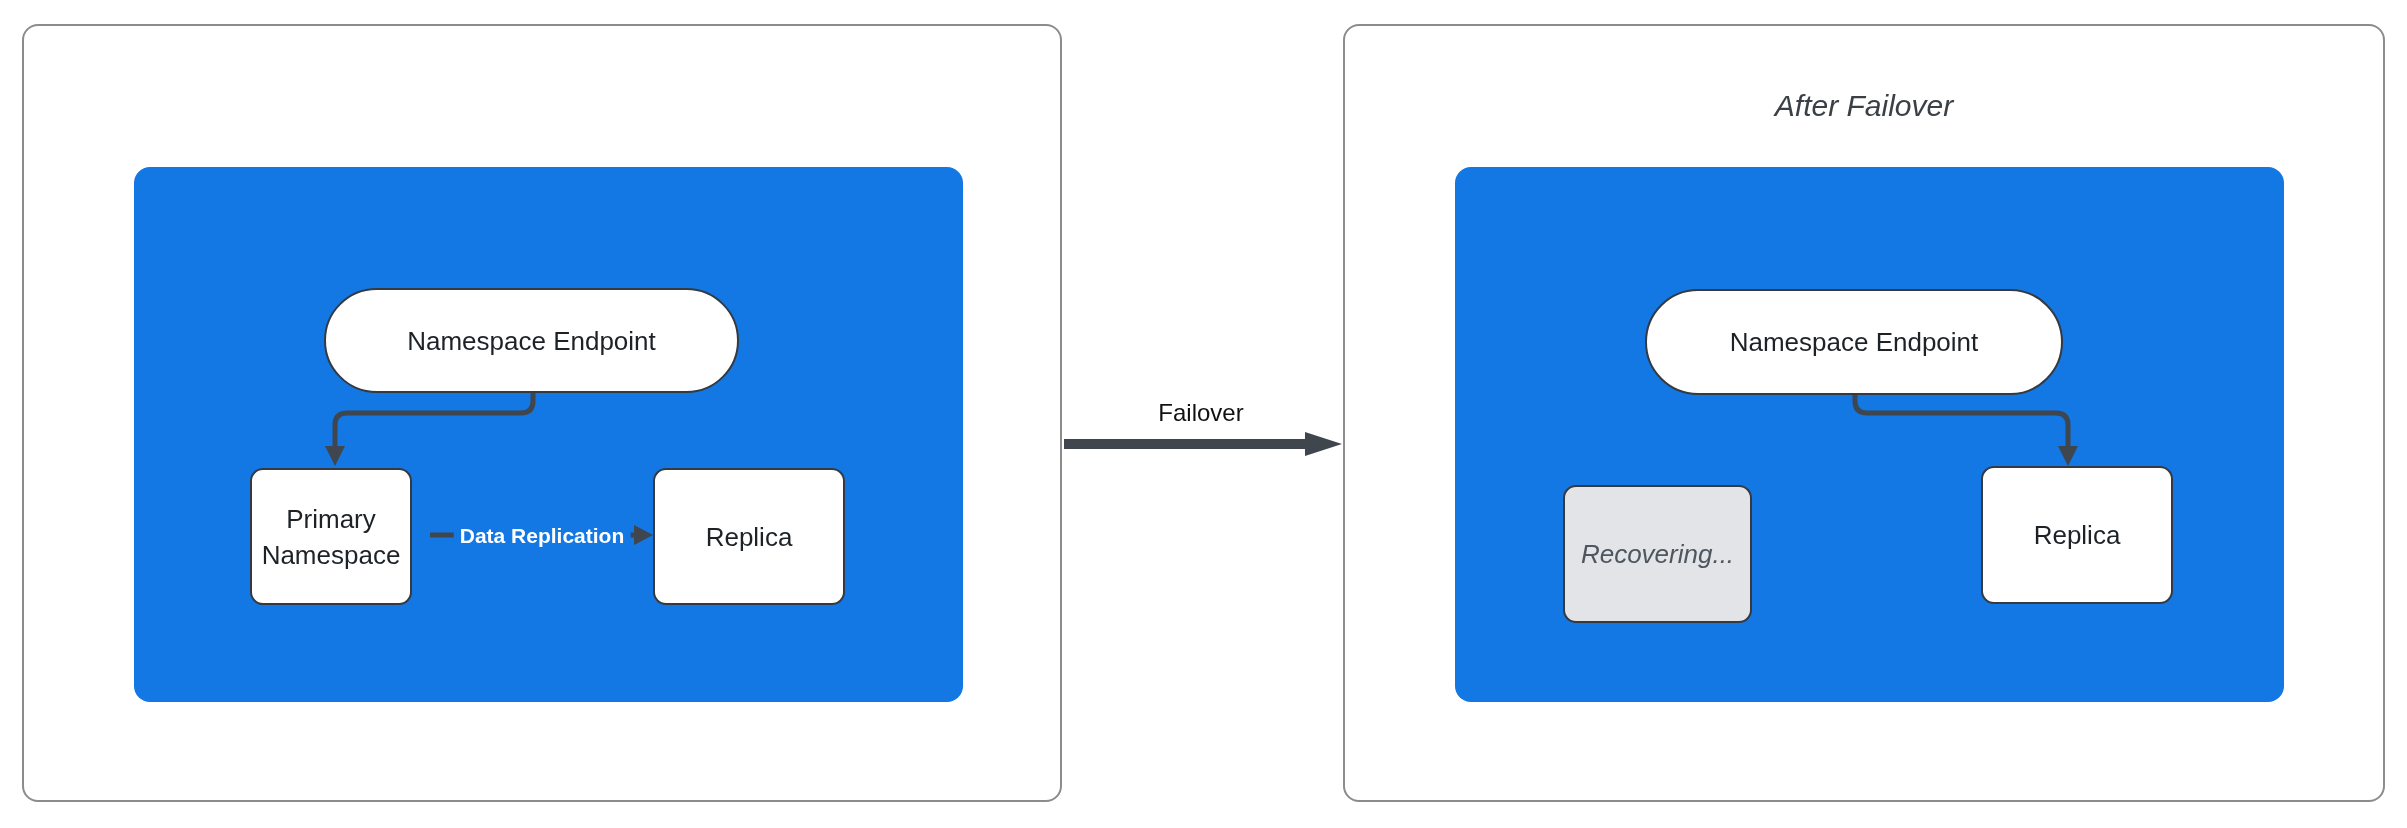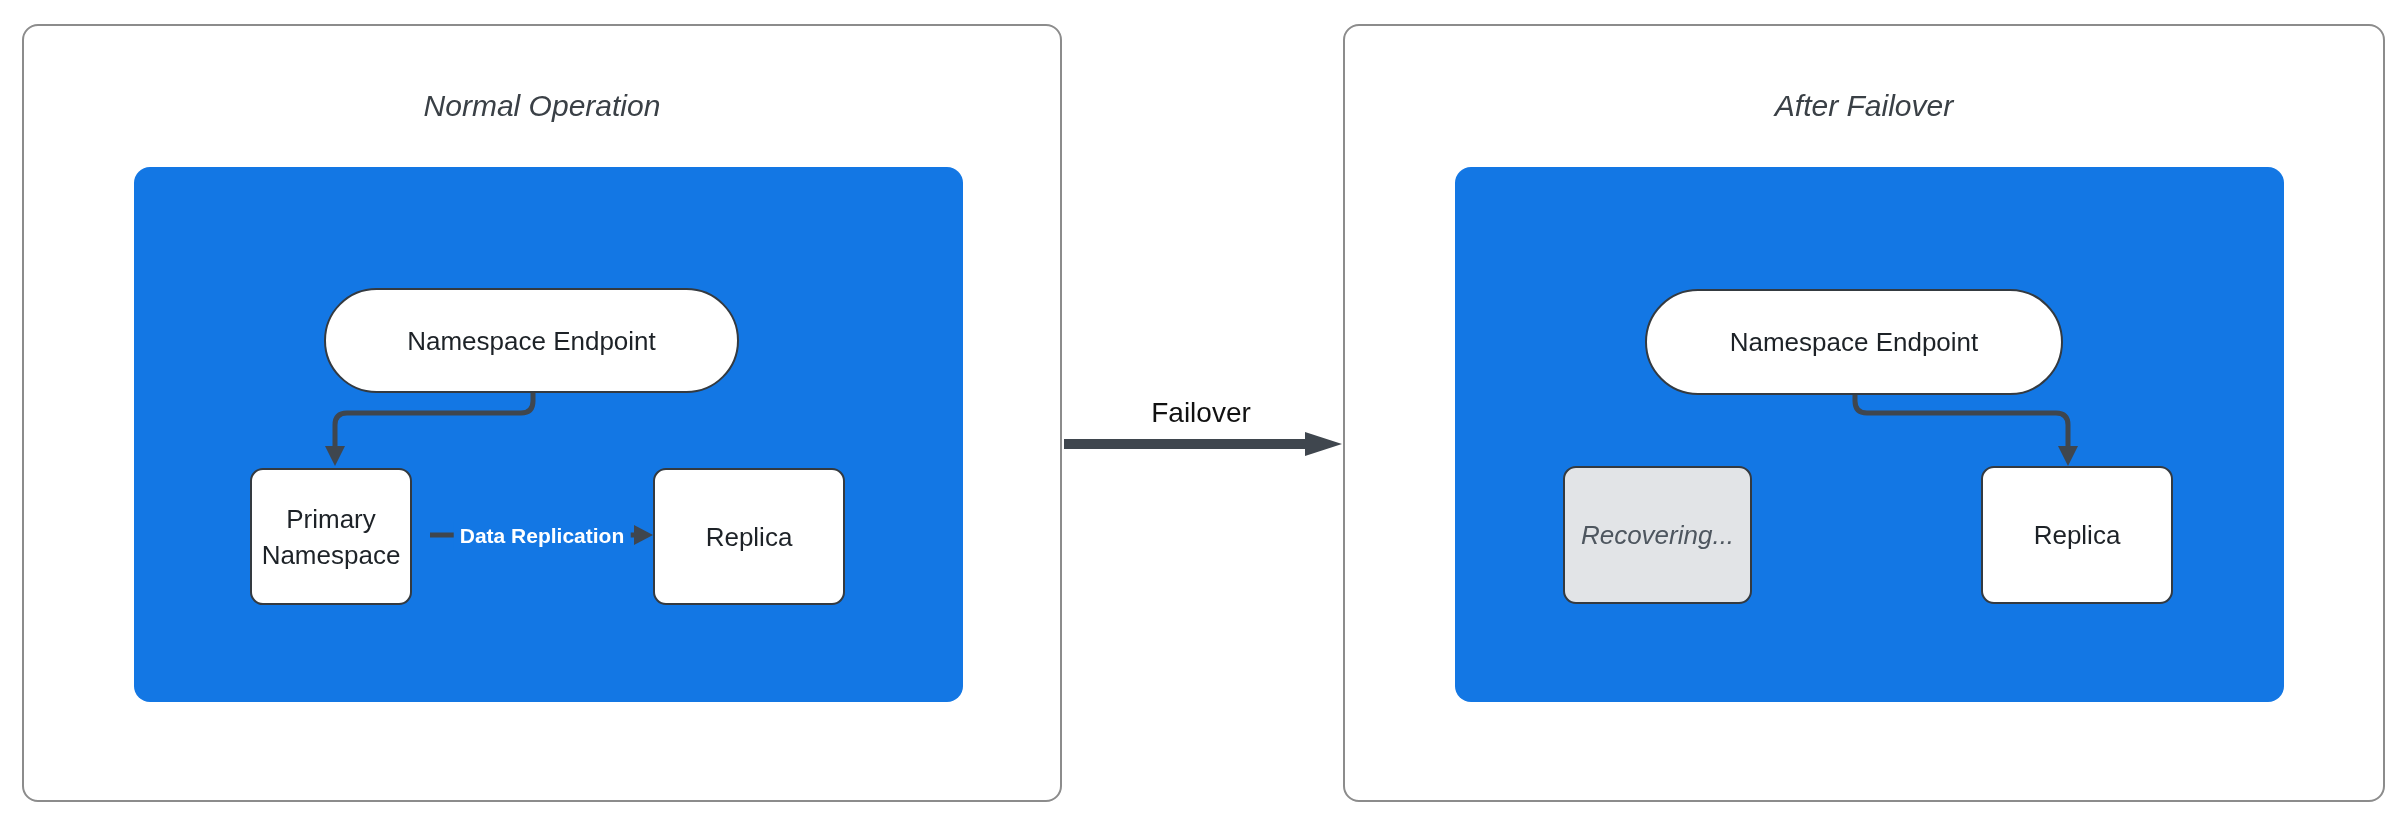--- a/index.html
+++ b/index.html
@@ -61,20 +61,21 @@
     color:var(--node-text);
     line-height:36px;
     z-index:3;
   }
   .pill{border-radius:60px;margin-top:32px;}
   .box{border-radius:13px;}
   .node-recovering{
     background:var(--recovering-fill);
     color:var(--recovering-text);
     font-style:italic;
+    margin-top:19px;
   }
   .edges{
     position:absolute;
     left:0;top:0;width:2407px;height:828px;
     z-index:2;
     pointer-events:none;
   }
   .edges path{stroke:var(--edge-stroke);fill:none;}
   .edges polygon{fill:var(--edge-stroke);stroke:none;}
   .edge-label{
@@ -85,38 +86,37 @@
   }
   .label-replication{
     left:542px;top:536px;
     font-size:21px;font-weight:bold;
     color:var(--edge-label-text);
     background:var(--container-fill);
     padding:2px 6px;
   }
   .label-failover{
     left:1201px;top:413px;
-    font-size:28px;
+    font-size:24px;
     color:var(--transition-text);
   }
   
   .pill-left   {left:324px; top:256px; width:415px; height:105px;}
   .pill-right  {left:1645px;top:257px; width:418px; height:106px;}
   .node-primary{left:250px; top:468px; width:162px; height:137px;}
   .node-replica-left {left:653px; top:468px; width:192px; height:137px;}
   .node-recovering   {left:1563px;top:466px; width:189px; height:138px;}
   .node-replica-right{left:1981px;top:466px; width:192px; height:138px;}
 </style>
 </head>
 <body>
 
 <div class="stage">
 
   <section class="panel panel-left">
-    <div class="panel-title">Normal Operation</div>
     <div class="container-blue"></div>
   </section>
 
   <section class="panel panel-right">
     <div class="panel-title">After Failover</div>
     <div class="container-blue"></div>
   </section>
 
   <svg class="edges" viewBox="0 0 2407 828" xmlns="http://www.w3.org/2000/svg">
 

